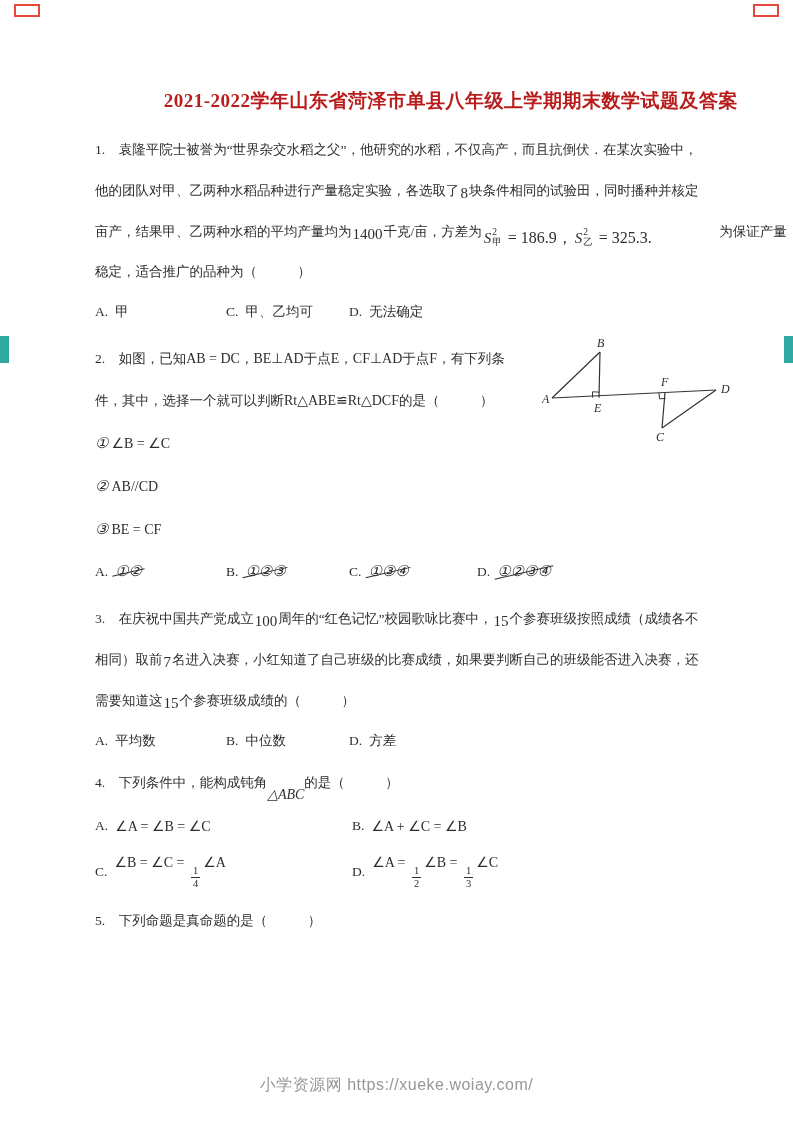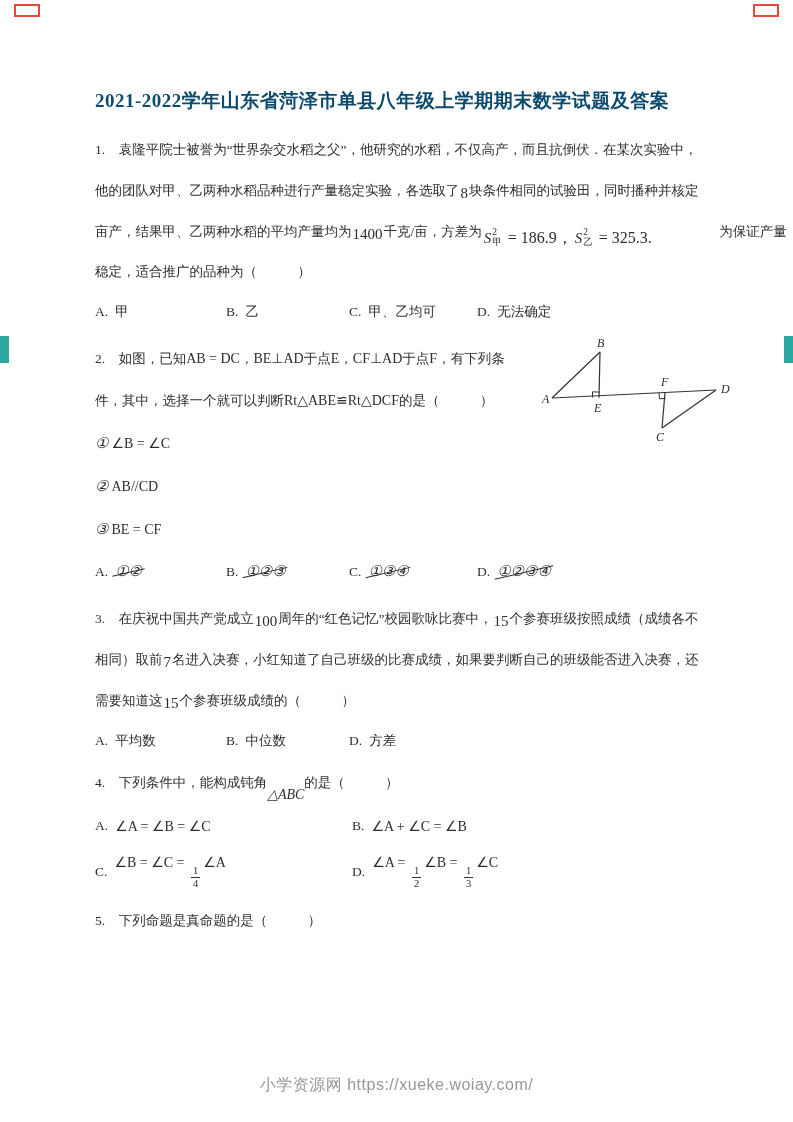--- a/index.html
+++ b/index.html
@@ -13,22 +13,22 @@
 
   
   .mark { position:absolute; }
   .mark-tl { left:14px; top:4px;  width:26px; height:13px; border:2px solid #e8483b; }
   .mark-tr { right:14px; top:4px; width:26px; height:13px; border:2px solid #e8483b; }
   .mark-l  { left:0;  top:336px; width:9px; height:27px; background:#2fa8a2; }
   .mark-r  { right:0; top:336px; width:9px; height:27px; background:#2fa8a2; }
 
   .content { position:absolute; left:95px; top:88px; width:643px; }
 
-  .title { font-size:19px; font-weight:bold; text-align:left; letter-spacing:.5px;
-           color:#0c4a6e; margin-bottom:16px; white-space:nowrap; }
+  .title { font-size:19px; font-weight:bold; text-align:right; letter-spacing:.5px;
+           color:#b91c1c; margin-bottom:16px; white-space:nowrap; }
 
   .line  { font-size:13.5px; line-height:40px; white-space:nowrap; }
   .q     { }
   .optrow { display:flex; line-height:40px; font-size:13.5px; }
   .opt   { display:inline-block; }
   .optrow .opt:nth-child(1){ width:131px; }
   .optrow .opt:nth-child(2){ width:123px; }
   .optrow .opt:nth-child(3){ width:128px; }
   .olabel { margin-right:7px; }
 
@@ -98,21 +98,20 @@
           </span><span class="low"> = 186.9，</span><span class="ss">
             <span class="ssb">S</span>
             <span class="sst">
               <span>2</span>
               <span>乙</span>
             </span>
           </span><span class="low"> = 325.3.</span>　　　　　为保证产量</div>
       <div class="line">稳定，适合推广的品种为（　　　）</div>
       <div class="optrow">
         <span class="opt"><span class="olabel">A.</span><span class="otext">甲</span></span>
-        <span class="opt"><span class="olabel">B.</span><span class="otext">乙</span></span>
         <span class="opt"><span class="olabel">C.</span><span class="otext">甲、乙均可</span></span>
         <span class="opt"><span class="olabel">D.</span><span class="otext">无法确定</span></span>
       </div>
     </section>
 
     <section class="q q2">
       <svg class="q2fig" width="190" height="112" viewBox="0 0 190 112">
         <g stroke="#333" stroke-width="1.2" fill="none">
           <line x1="10" y1="62" x2="174" y2="54"></line>
           <line x1="10" y1="62" x2="58" y2="16"></line>

